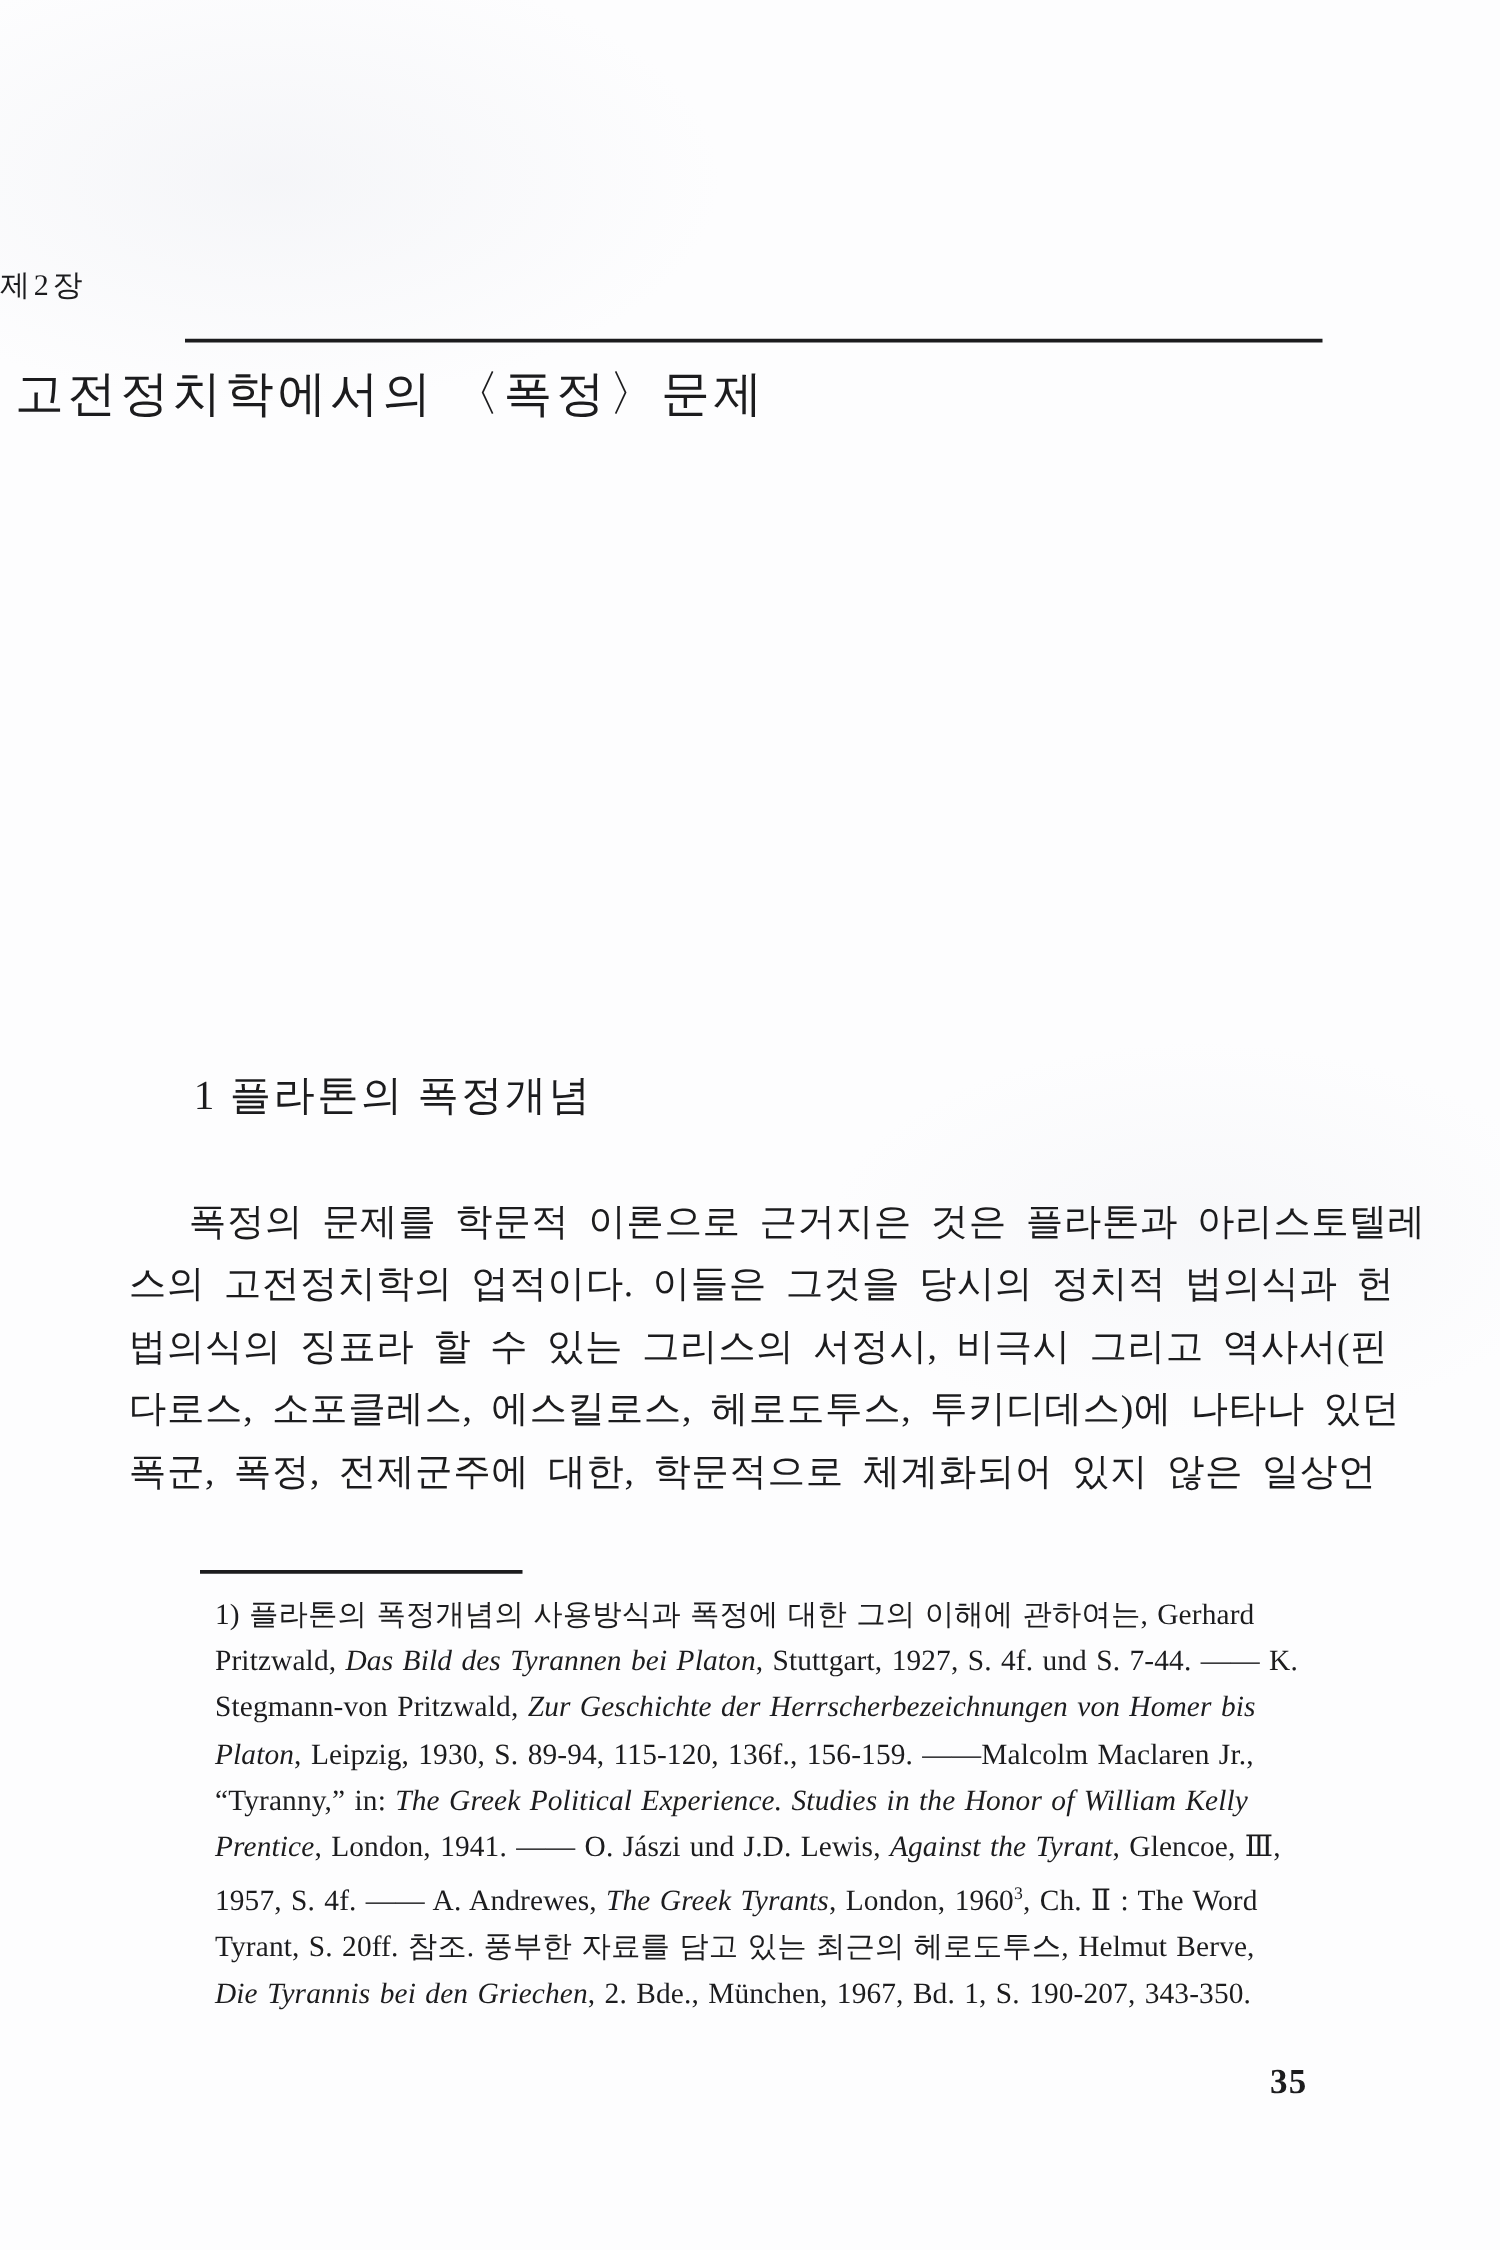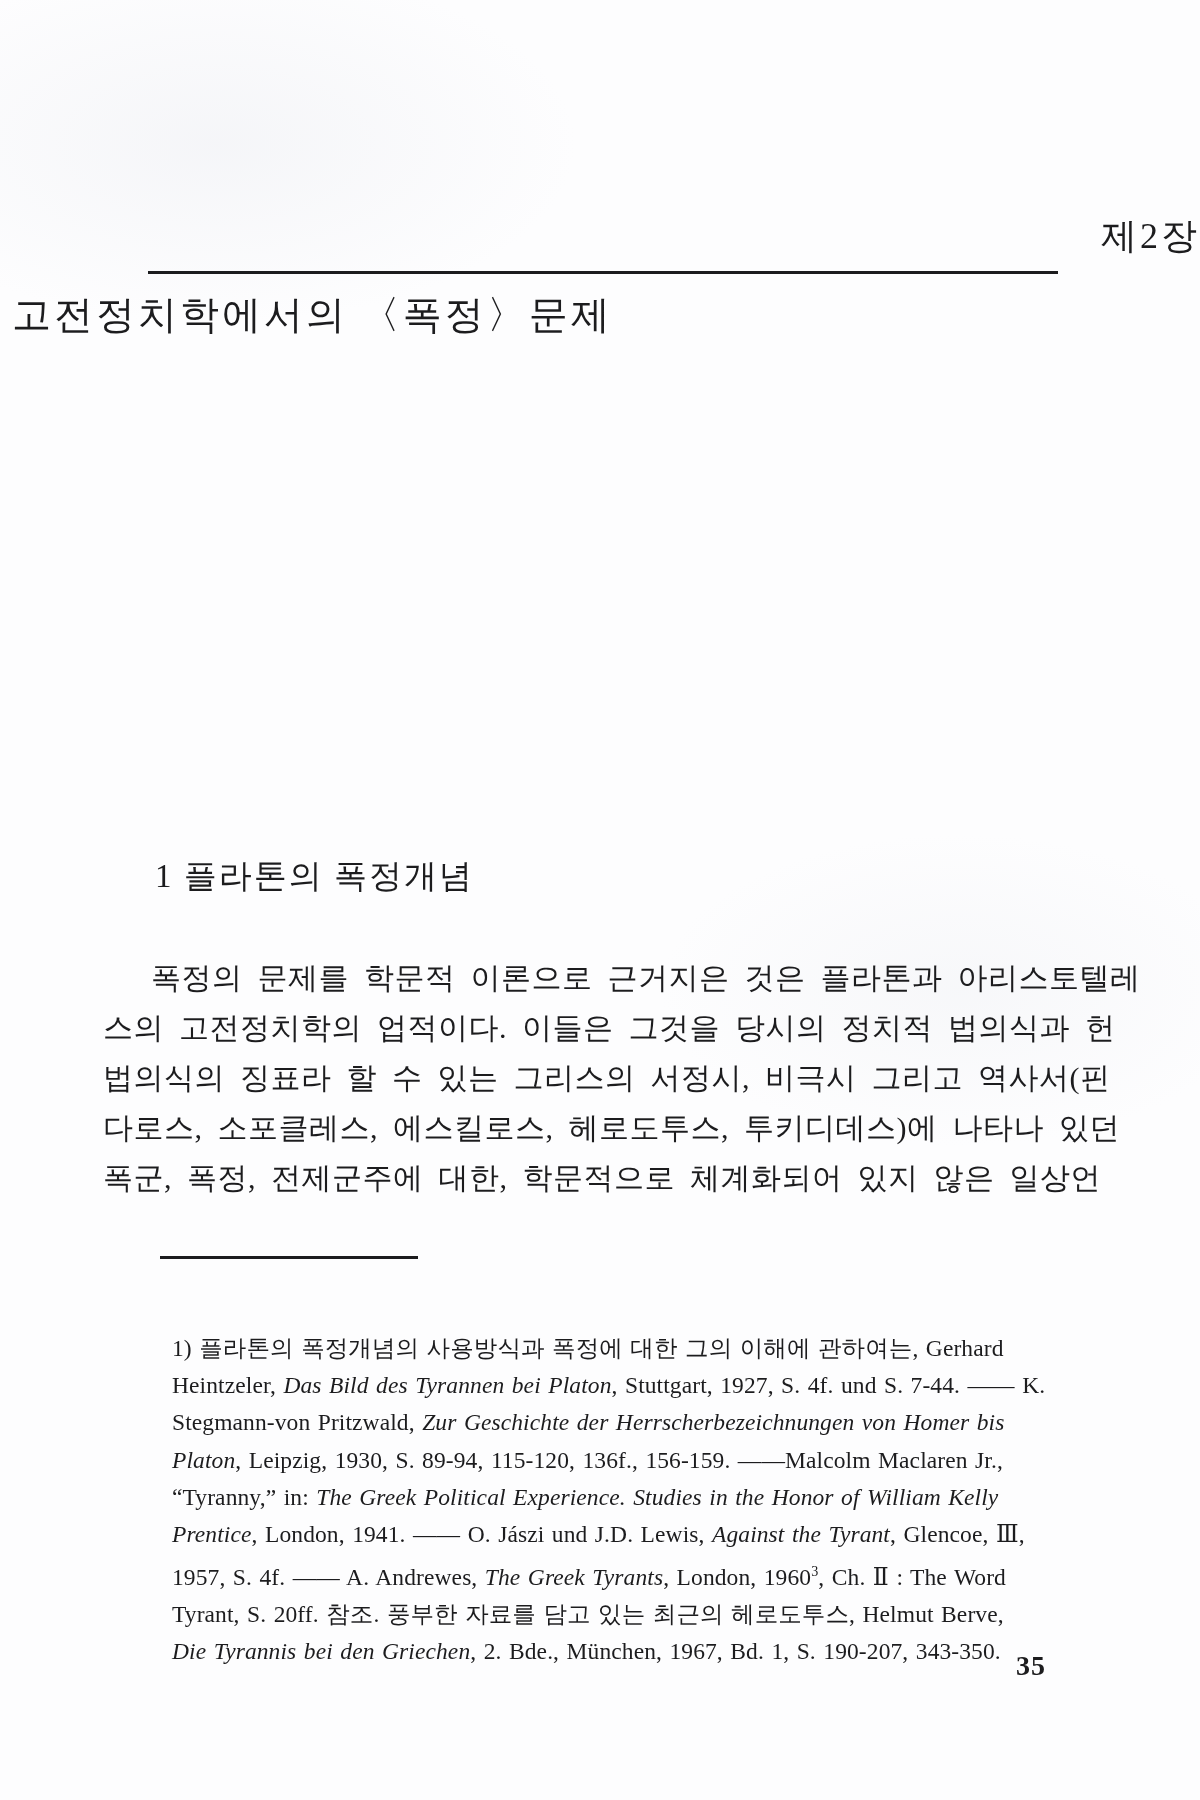--- a/index.html
+++ b/index.html
@@ -9,21 +9,21 @@
     background:
       radial-gradient(ellipse 600px 300px at 18% 8%, rgba(230,232,238,.35), transparent 60%),
       radial-gradient(ellipse 500px 260px at 80% 55%, rgba(233,235,240,.3), transparent 60%),
       #fdfdfe;
     color:#1c1c1e;
     font-family:"Liberation Serif","DejaVu Serif",serif;
     overflow:hidden;
   }
   .chapter-label{
     position:absolute;top:212px;left:0;width:100%;
-    text-align:right;font-size:36px;letter-spacing:3px;
+    text-align:left;font-size:24px;letter-spacing:3px;
     white-space:nowrap;
   }
   .title-rule{
     position:absolute;top:271px;left:148px;width:910px;height:3px;
     background:#1c1c1e;
   }
   .page-title{
     position:absolute;top:288px;left:12px;width:100%;
     text-align:left;font-size:39px;letter-spacing:3px;
     white-space:nowrap;
@@ -37,21 +37,21 @@
     font-size:30px;line-height:50px;word-spacing:7px;letter-spacing:.5px;
   }
   .body-line{white-space:nowrap;}
   .body-line.indent{padding-left:48px;font-family:Liberation Serif, serif;}
   .fn-ref{font-size:.55em;vertical-align:super;letter-spacing:0;}
   .footnote-separator{
     position:absolute;top:1256px;left:160px;width:258px;height:3px;
     background:#1c1c1e;
   }
   .footnote-block{
-    position:absolute;top:1330px;left:172px;width:900px;
+    position:absolute;top:1274px;left:172px;width:900px;
     font-size:23.5px;line-height:37.2px;letter-spacing:.1px;word-spacing:1.5px;
   }
   .fn-line{white-space:nowrap;}
   .fn-line:first-child{padding-left:0px;}
   .fn-line .it{font-style:italic;}
   .fn-line sup{font-size:.6em;}
   .page-number{
     position:absolute;top:1650px;left:1016px;
     font-size:28px;font-weight:bold;letter-spacing:1px;
   }
@@ -74,21 +74,21 @@
     <div class="body-line">스의 고전정치학의 업적이다. 이들은 그것을 당시의 정치적 법의식과 헌</div>
     <div class="body-line">법의식의 징표라 할 수 있는 그리스의 서정시, 비극시 그리고 역사서(핀</div>
     <div class="body-line">다로스, 소포클레스, 에스킬로스, 헤로도투스, 투키디데스)에 나타나 있던</div>
     <div class="body-line">폭군, 폭정, 전제군주에 대한, 학문적으로 체계화되어 있지 않은 일상언</div>
   </div>
 
   <div class="footnote-separator"></div>
 
   <div class="footnote-block">
     <div class="fn-line"><span>1) 플라톤의 폭정개념의 사용방식과 폭정에 대한 그의 이해에 관하여는, Gerhard</span></div>
-    <div class="fn-line"><span>Heintzeler, </span><span class="it">Das Bild des Tyrannen bei Platon</span><span>, Stuttgart, 1927, S. 4f. und S. 7-44. —— K.</span></div>
+    <div class="fn-line"><span>Pritzwald, </span><span class="it">Das Bild des Tyrannen bei Platon</span><span>, Stuttgart, 1927, S. 4f. und S. 7-44. —— K.</span></div>
     <div class="fn-line"><span>Stegmann-von Pritzwald, </span><span class="it">Zur Geschichte der Herrscherbezeichnungen von Homer bis</span></div>
     <div class="fn-line"><span class="it">Platon</span><span>, Leipzig, 1930, S. 89-94, 115-120, 136f., 156-159. ——Malcolm Maclaren Jr.,</span></div>
     <div class="fn-line"><span>“Tyranny,” in: </span><span class="it">The Greek Political Experience. Studies in the Honor of William Kelly</span></div>
     <div class="fn-line"><span class="it">Prentice</span><span>, London, 1941. —— O. Jászi und J.D. Lewis, </span><span class="it">Against the Tyrant</span><span>, Glencoe, Ⅲ,</span></div>
     <div class="fn-line"><span>1957, S. 4f. —— A. Andrewes, </span><span class="it">The Greek Tyrants</span><span>, London, 1960</span><sup>3</sup><span>, Ch. Ⅱ : The Word</span></div>
     <div class="fn-line"><span>Tyrant, S. 20ff. 참조. 풍부한 자료를 담고 있는 최근의 헤로도투스, Helmut Berve,</span></div>
     <div class="fn-line"><span class="it">Die Tyrannis bei den Griechen</span><span>, 2. Bde., München, 1967, Bd. 1, S. 190-207, 343-350.</span></div>
   </div>
 
   <div class="page-number">35</div>

